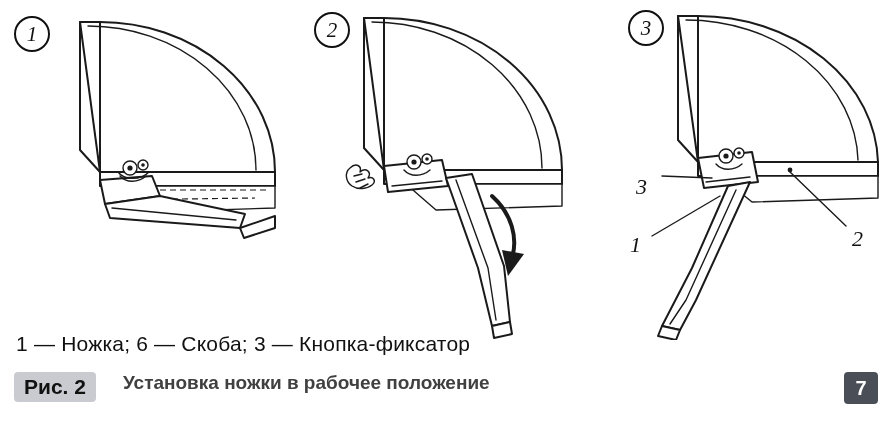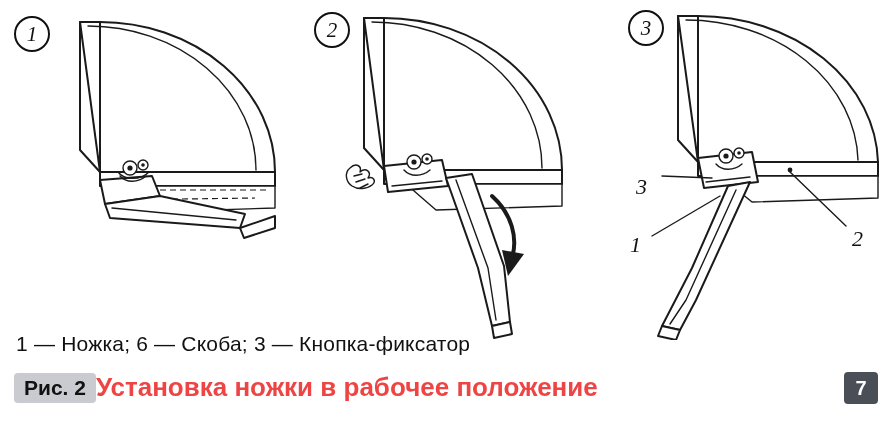--- a/index.html
+++ b/index.html
@@ -60,36 +60,36 @@
     color: #111;
     letter-spacing: 0.2px;
     white-space: nowrap;
   }
 
   .figcaption-row {
     position: absolute;
     left: 14px;
     top: 372px;
     display: flex;
-    align-items: flex-end;
-    gap: 0;
+    align-items: flex-start;
+    gap: 27px;
   }
   .fig-tag {
     background: #c9cbd0;
     color: #111;
     font-weight: bold;
     font-size: 21px;
     padding: 4px 10px 5px 10px;
     border-radius: 4px;
     line-height: 1;
   }
   .fig-title {
     font-weight: bold;
-    font-size: 26px;
-    color: #ef4444;
+    font-size: 19px;
+    color: #404040;
     white-space: nowrap;
   }
 
   .page-number {
     position: absolute;
     right: 14px;
     top: 372px;
     width: 34px;
     height: 32px;
     background: #4a4f57;

